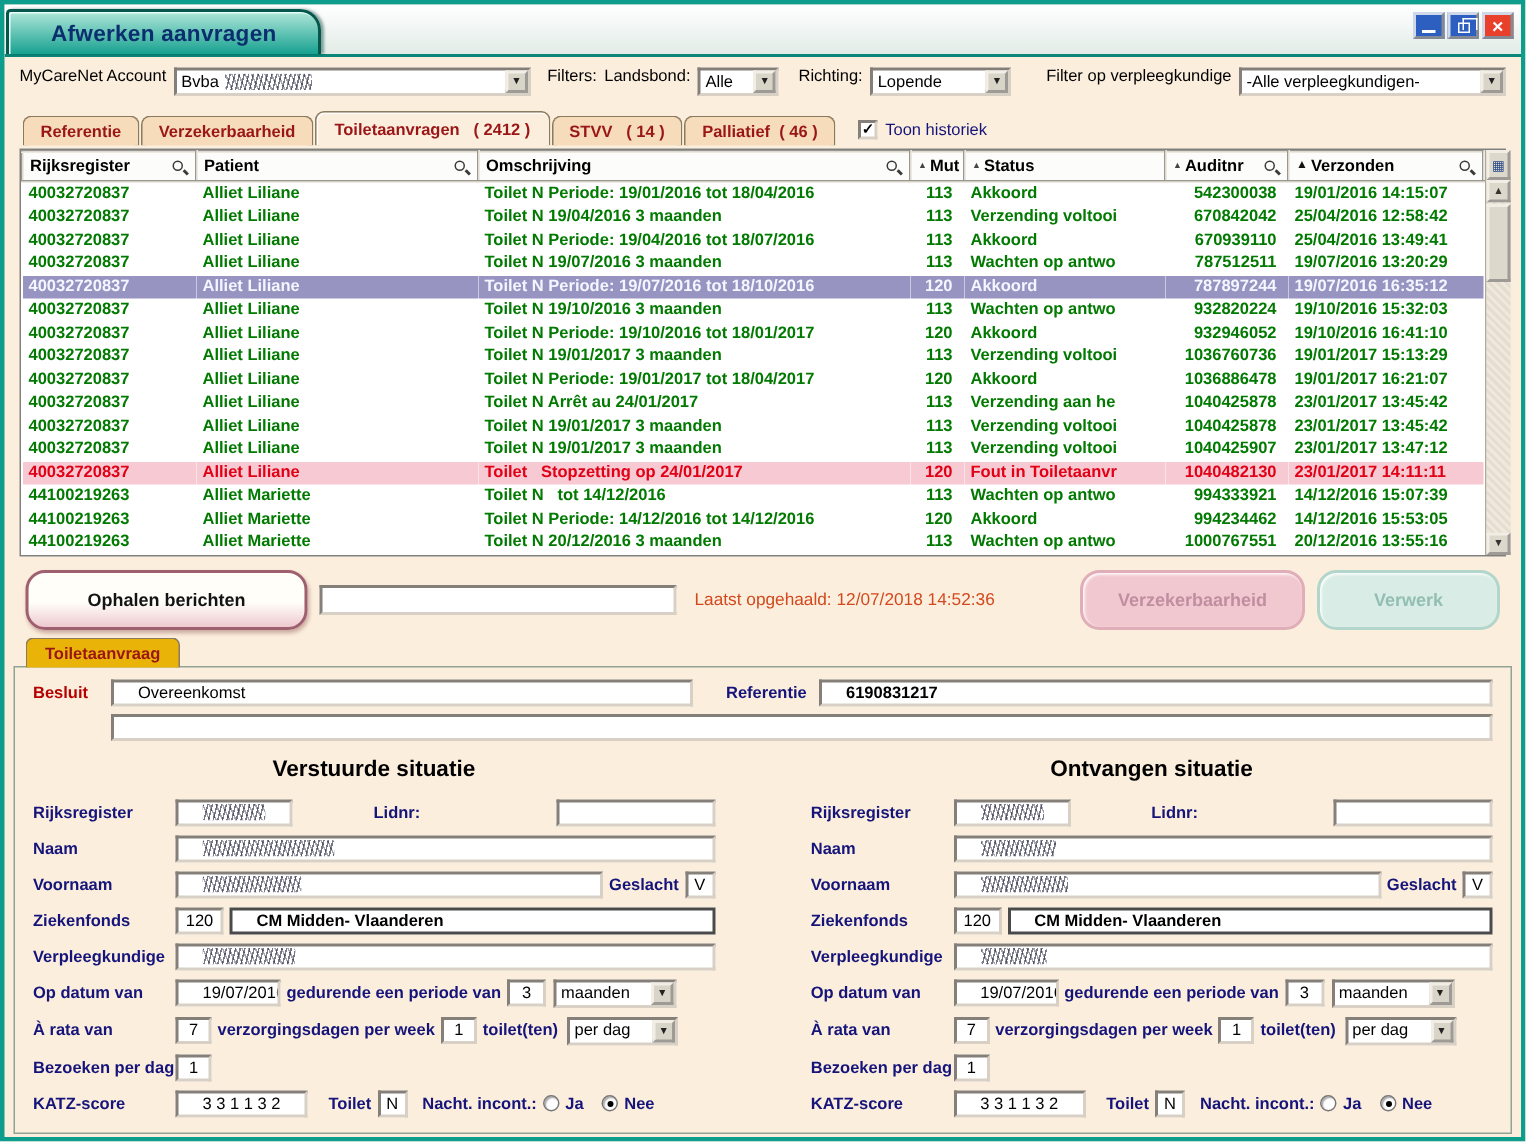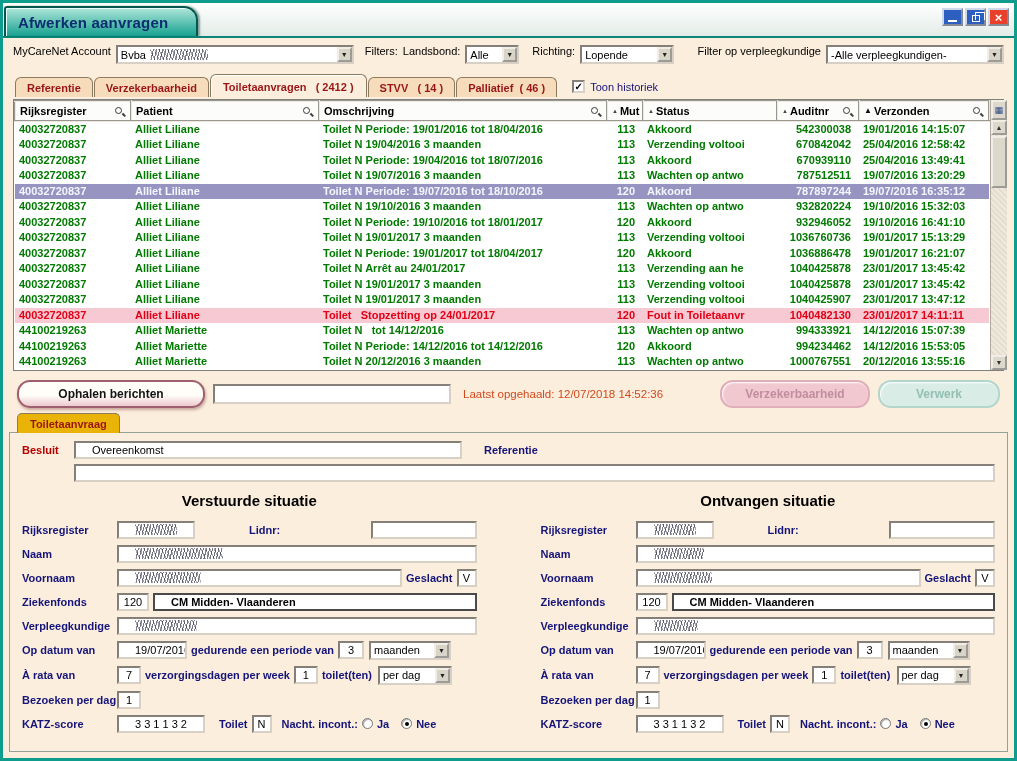--- a/index.html
+++ b/index.html
@@ -3,21 +3,21 @@
 <meta charset="utf-8">
 <style>
   html,body{margin:0;padding:0;background:#fff;}
   *{box-sizing:border-box;}
   body{width:1017px;height:761px;font-family:"Liberation Sans",sans-serif;}
 
   .window{width:1017px;height:761px;border:3px solid #0e9c8d;background:#fceedd;display:flex;flex-direction:column;overflow:hidden;}
 
   
   .titlebar{flex:0 0 35px;height:35px;background:linear-gradient(#ffffff,#e2ece7);border-bottom:2px solid #0b8679;position:relative;display:flex;align-items:flex-end;}
-  .title-tab{height:30px;margin-left:1px;display:flex;align-items:center;padding:0 28px 0 12px;background:linear-gradient(#aee6d9,#17a190);border:2px solid #05574d;border-bottom:none;border-radius:3px 14px 0 0;box-shadow:inset 1px 1px 0 #e6fff8,2px 0 2px rgba(0,60,50,.45);}
+  .title-tab{height:30px;margin-left:1px;display:flex;align-items:center;padding:0 28px 0 28px;background:linear-gradient(#aee6d9,#17a190);border:2px solid #05574d;border-bottom:none;border-radius:3px 14px 0 0;box-shadow:inset 1px 1px 0 #e6fff8,2px 0 2px rgba(0,60,50,.45);}
   .title-text{font-size:15px;font-weight:bold;color:#0a2e6e;letter-spacing:.2px;white-space:pre;}
   .window-controls{position:absolute;top:5px;right:5px;display:flex;gap:2px;}
   .wbtn{width:21px;height:18px;display:flex;align-items:center;justify-content:center;border:2px outset #cfd8e8;}
   .wbtn.min,.wbtn.max{background:#2d5fc0;}
   .wbtn.close{background:#e8402a;color:#fff;font-size:13px;font-weight:bold;line-height:1;}
   .min-glyph{width:9px;height:9px;border-bottom:2px solid #fff;}
   .max-glyph{width:8px;height:7px;border:1px solid #fff;position:relative;margin-top:3px;}
   .max-glyph::before{content:"";position:absolute;left:2px;top:-4px;width:8px;height:7px;border:1px solid #fff;border-bottom:none;}
 
   
@@ -51,21 +51,21 @@
   tr.error td{background:#f7c9d2;color:#e20016;}
 
   .vscroll{flex:0 0 17px;width:17px;display:flex;flex-direction:column;background:#ece6da;border-left:1px solid #b0aa9e;}
   .corner-btn{height:20px;background:#ddd8cc;border:2px outset #f2eee6;display:flex;align-items:center;justify-content:center;font-size:9px;color:#2a4a8a;line-height:1;}
   .sbtn{height:15px;background:#ddd8cc;border:2px outset #f2eee6;display:flex;align-items:center;justify-content:center;font-size:7px;color:#333;}
   .strack{flex:1;position:relative;background:repeating-linear-gradient(45deg,#efe9dd 0 2px,#e4ddd0 2px 4px);}
   .sthumb{position:absolute;left:0;top:1px;width:100%;height:52px;background:#ddd8cc;border:2px outset #f2eee6;}
 
   
   .action-row{flex:0 0 36px;display:flex;align-items:center;gap:8px;padding:9px 14px 2px;}
-  .pill{border-radius:13px;font-weight:bold;font-size:12px;height:28px;display:flex;align-items:center;justify-content:center;white-space:pre;}
+  .pill{border-radius:13px;font-weight:bold;font-size:12px;height:40px;display:flex;align-items:center;justify-content:center;white-space:pre;}
   .btn-ophalen{width:188px;border:2px solid #9e5f6e;background:linear-gradient(#fffef9 55%,#eec9cf);color:#141414;box-shadow:1px 2px 3px rgba(120,60,60,.4);}
   .msg-field{width:238px;height:20px;background:#fff;border:2px inset #d8d0c4;font-size:11px;}
   .last-fetched{font-size:11.5px;color:#d2491e;margin-left:4px;white-space:pre;}
   .btn-verzeker{width:150px;margin-left:auto;border:2px solid #e0aeb8;background:#f2c8d0;color:#c08ea0;box-shadow:inset 1px 1px 2px #fff;}
   .btn-verwerk{width:122px;border:2px solid #b2d6cc;background:#d9ece6;color:#93bfb2;box-shadow:inset 1px 1px 2px #fff;}
 
   
   .detail-tabrow{flex:0 0 22px;padding-left:14px;display:flex;align-items:flex-end;}
   .detail-tab{background:#eab308;border:1px solid #8a7a5e;border-bottom:none;border-radius:5px 5px 0 0;padding:4px 12px 3px;font-size:11px;font-weight:bold;color:#9a1616;position:relative;top:1px;z-index:2;}
   .detail-panel{flex:1;margin:0 6px 6px;border:1px solid #90a396;background:#fceedd;padding:8px 12px 4px;position:relative;z-index:1;}
@@ -374,20 +374,21 @@
   <div class="detail-tabrow">
     <div class="detail-tab">Toiletaanvraag</div>
   </div>
 
   <div class="detail-panel">
 
     <div class="drow">
       <span class="dlab red" style="flex:0 0 52px">Besluit</span>
       <div class="inp" style="width:388px">Overeenkomst</div>
       <span class="dlab" style="margin-left:22px;flex:0 0 62px">Referentie</span>
+      <div class="inp bold fill">6190831217</div>
     </div>
     <div class="drow drow2">
       <div class="inp fill"></div>
     </div>
 
     <div class="situations">
 
       <div class="situation">
         <div class="sit-title">Verstuurde situatie</div>
 

